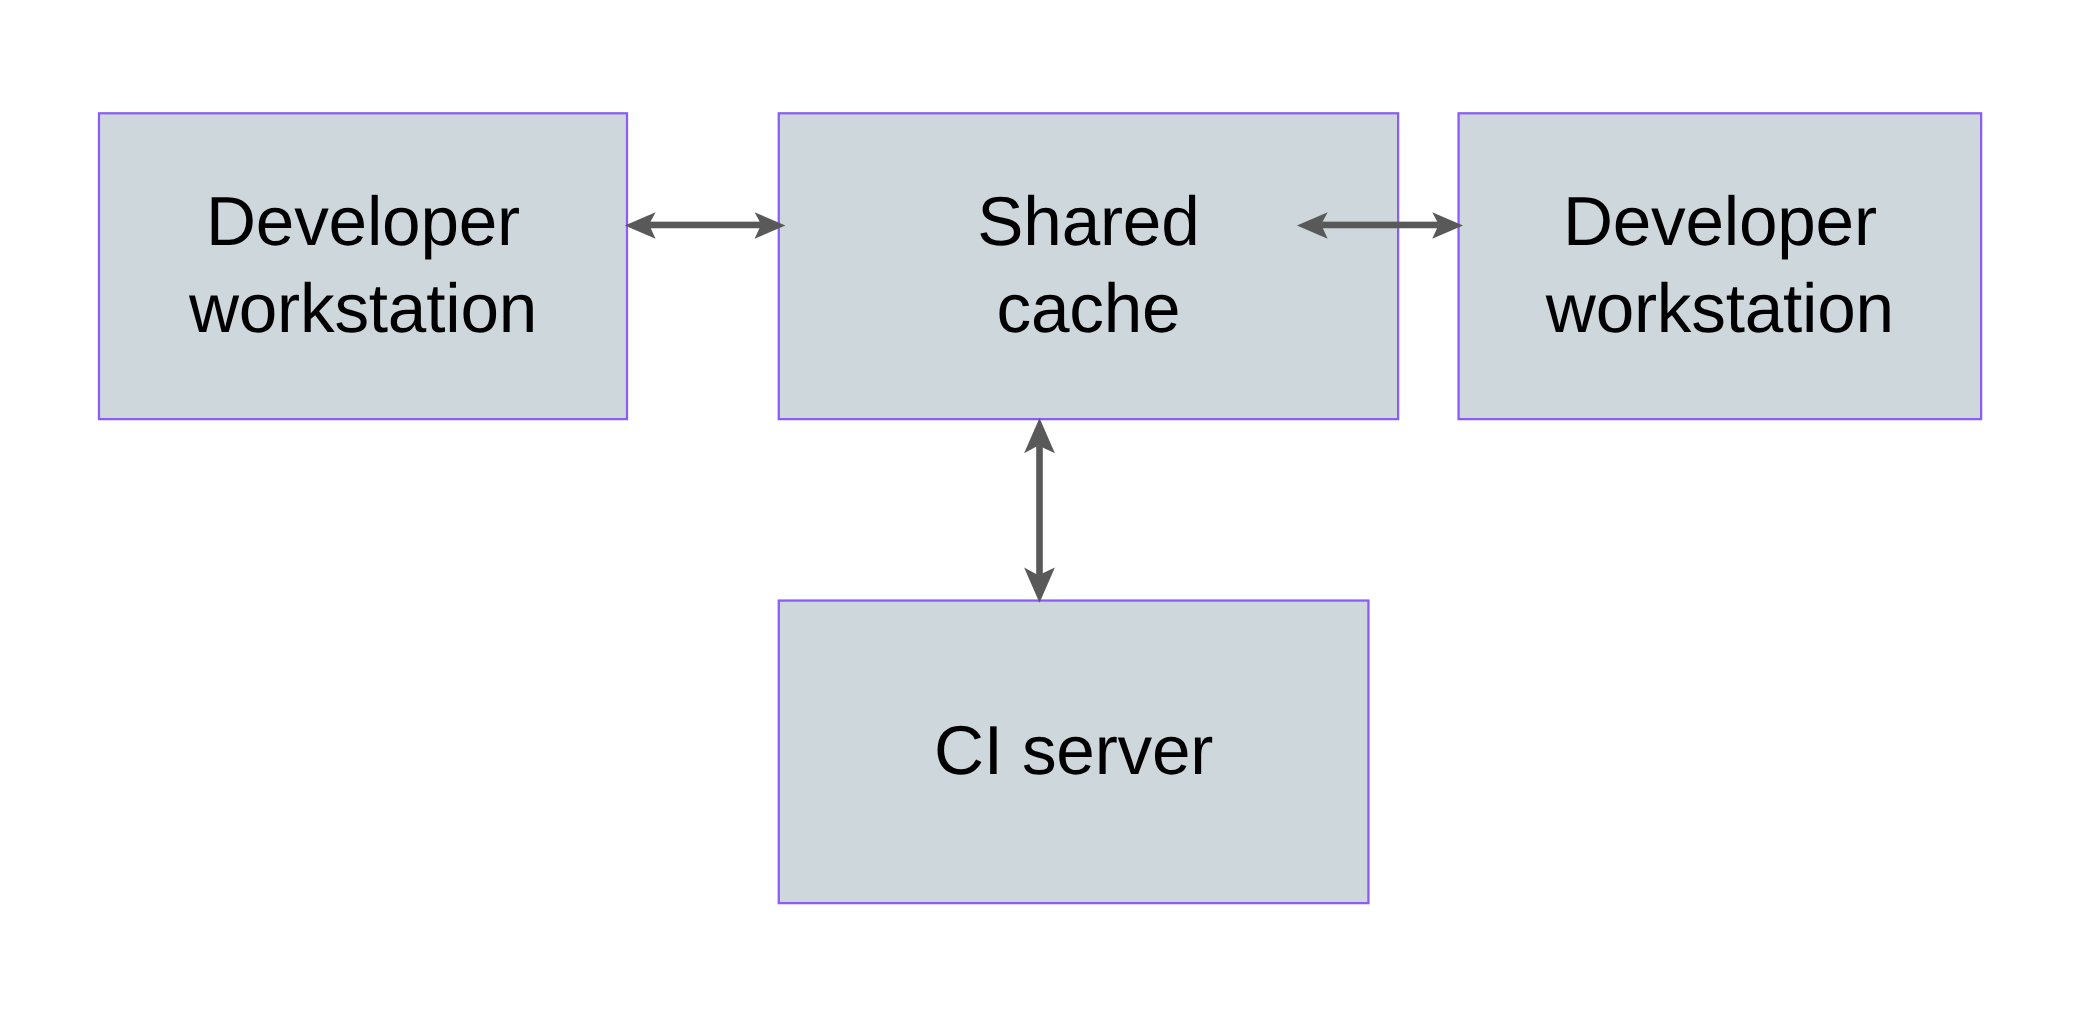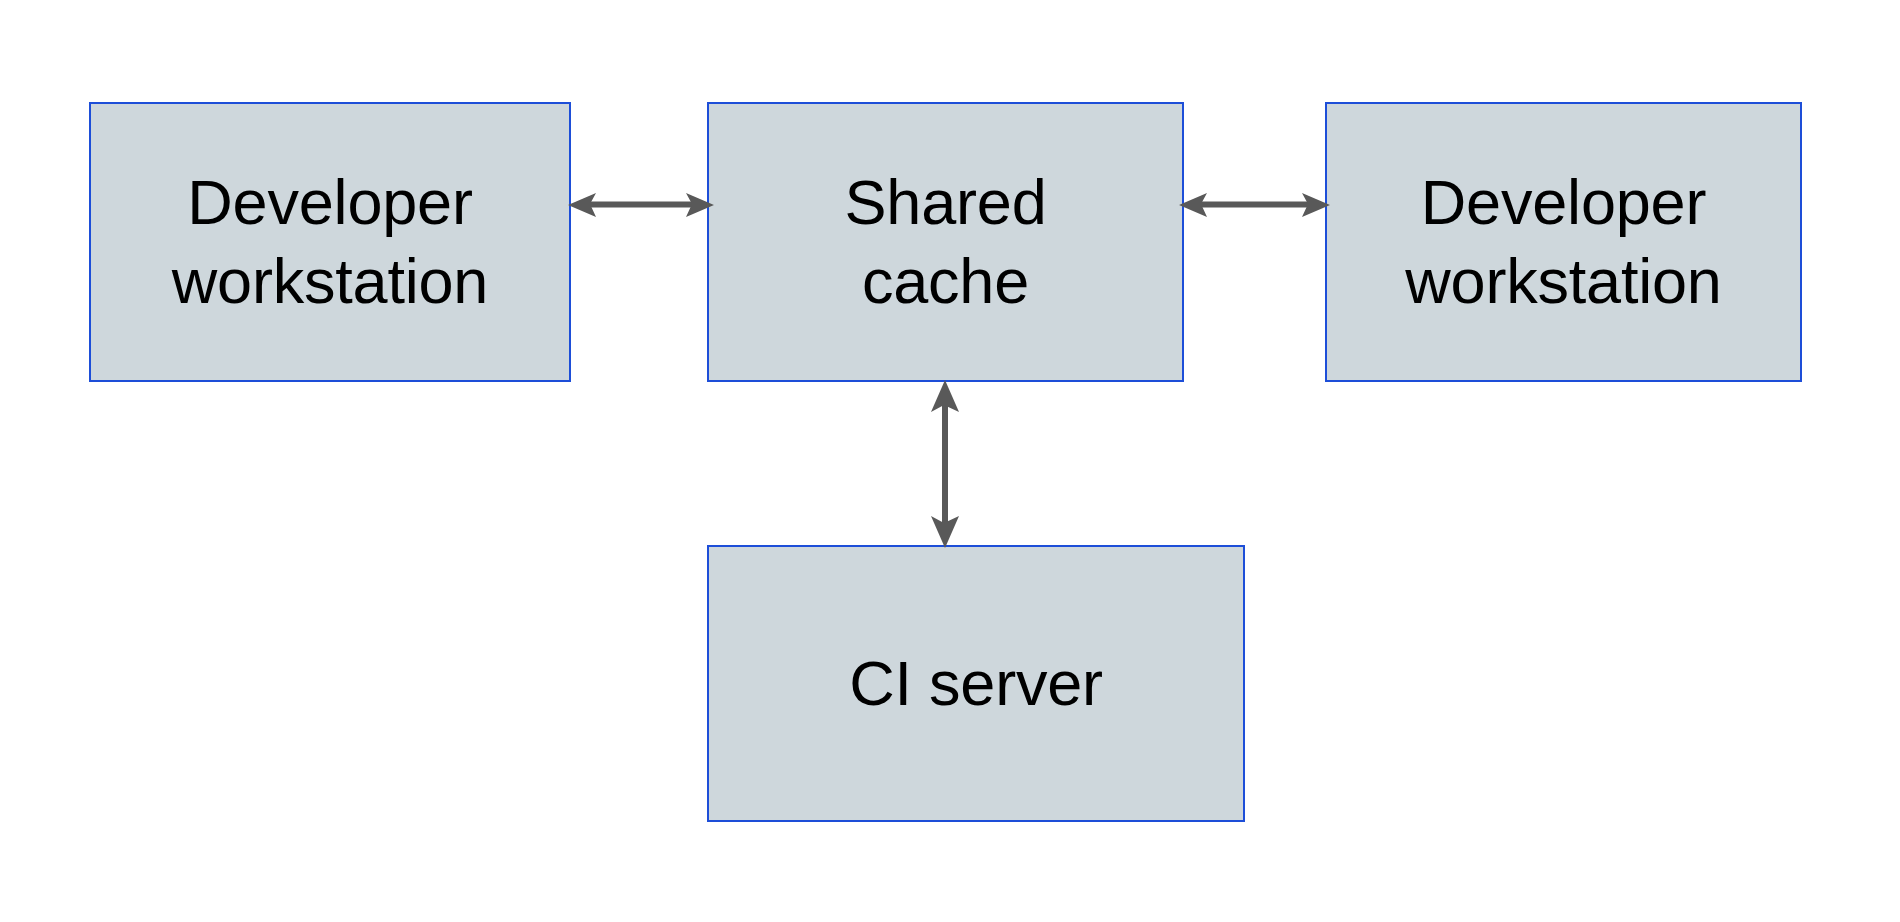--- a/index.html
+++ b/index.html
@@ -17,37 +17,37 @@
   #canvas {
     position: relative;
     width: 1900px;
     height: 922px;
     background: #ffffff;
   }
   .node {
     position: absolute;
     box-sizing: border-box;
     background: #ced7dc;
-    border: 2px solid #1d4ed8;
+    border: 2px solid #8b5cf6;
     display: flex;
     align-items: center;
     justify-content: center;
     text-align: center;
   }
   .node-label {
     font-size: 63px;
     line-height: 1.26;
     color: #000000;
     font-weight: 400;
     letter-spacing: -0.2px;
     white-space: pre-line;
     padding: 0 6px;
   }
   #node-dev-left  { left: 89px;   top: 102px; width: 482px; height: 280px; }
-  #node-shared    { left: 707px;  top: 102px; width: 477px; height: 280px; }
+  #node-shared    { left: 707px;  top: 102px; width: 565px; height: 280px; }
   #node-dev-right { left: 1325px; top: 102px; width: 477px; height: 280px; }
   #node-ci        { left: 707px;  top: 545px; width: 538px; height: 277px; }
 
   .edge {
     position: absolute;
     overflow: visible;
   }
   #edge-left-shared  { left: 566px;  top: 175px; width: 150px; height: 60px; }
   #edge-shared-right { left: 1177px; top: 175px; width: 155px; height: 60px; }
   #edge-shared-ci    { left: 915px;  top: 378px; width: 60px;  height: 172px; }

